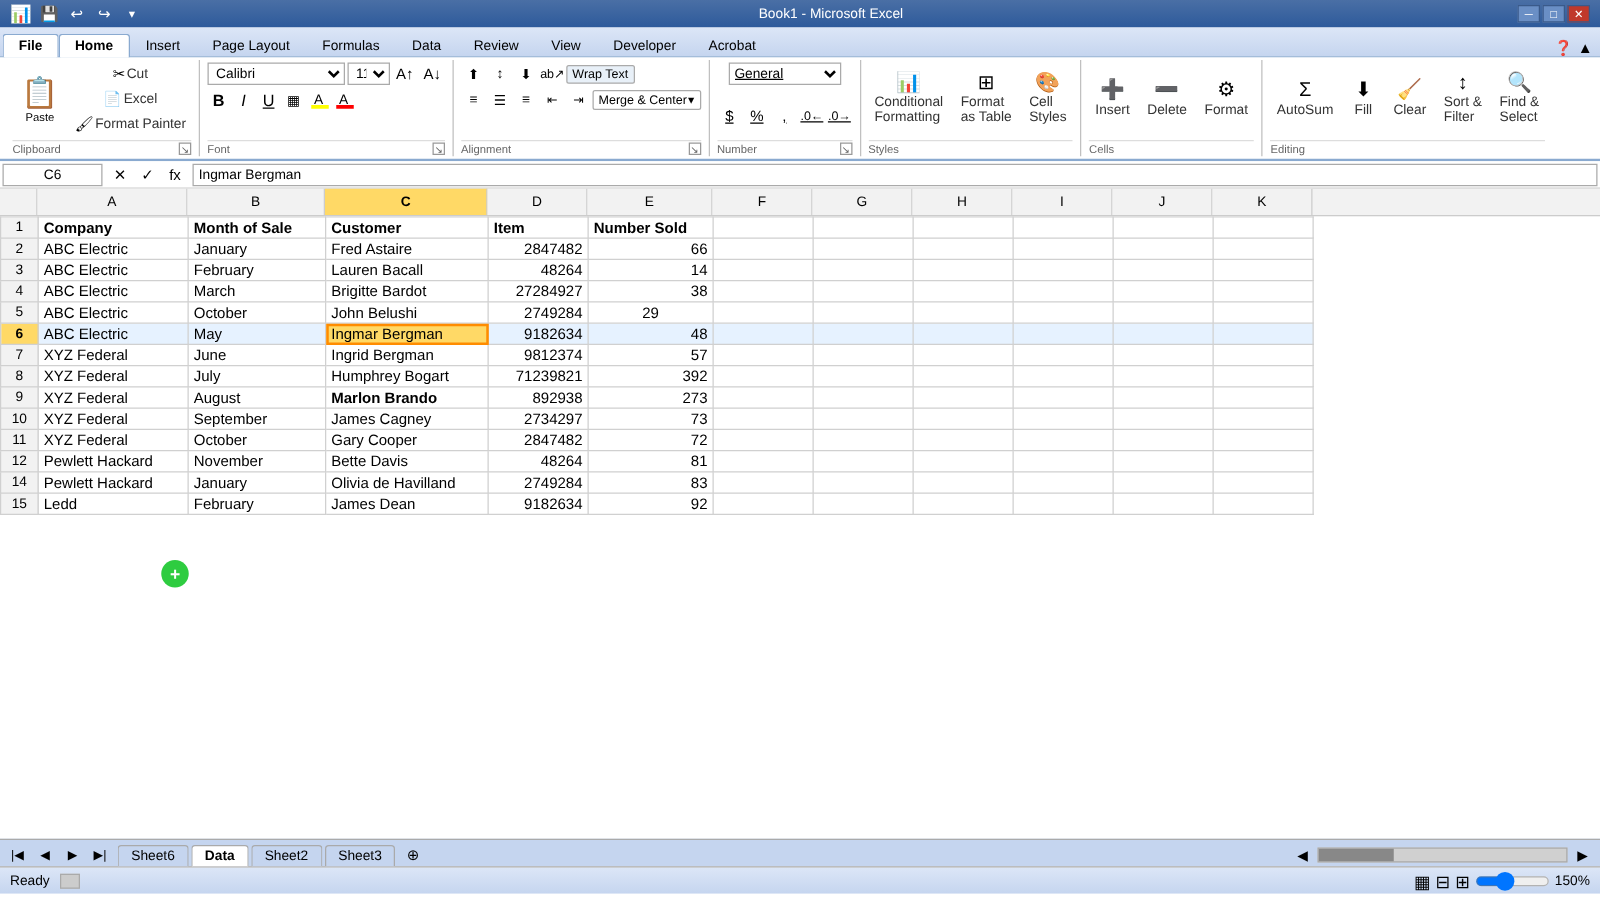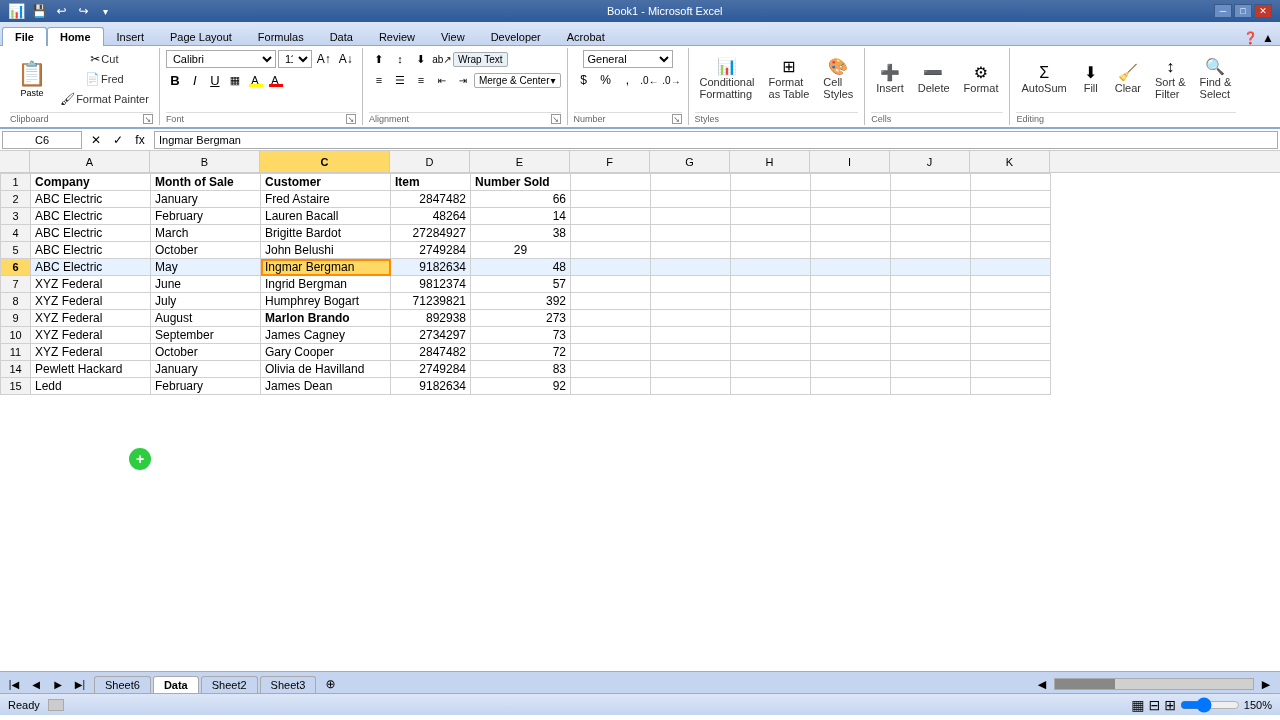--- a/index.html
+++ b/index.html
@@ -241,21 +241,21 @@
         <div class="icon">📋</div>
         <div class="label">Paste</div>
       </div>
       <div style="display:flex;flex-direction:column;gap:2px;">
         <div class="rb-btn" style="flex-direction:row;min-width:auto;padding:1px 3px;">
           <span style="font-size:12px;">✂</span>
           <span class="label">Cut</span>
         </div>
         <div class="rb-btn" style="flex-direction:row;min-width:auto;padding:1px 3px;">
           <span style="font-size:12px;">📄</span>
-          <span class="label">Fred</span>
+          <span class="label">Excel</span>
         </div>
         <div class="rb-btn" style="flex-direction:row;min-width:auto;padding:1px 3px;">
           <span style="font-size:12px;">🖌</span>
           <span class="label">Format Painter</span>
         </div>
       </div>
     </div>
     <div class="ribbon-group-label">
       <span>Clipboard</span>
       <div class="expand-icon">↘</div>
@@ -315,21 +315,21 @@
         </div>
       </div>
     </div>
     <div class="ribbon-group-label">
       <span>Alignment</span>
       <div class="expand-icon">↘</div>
     </div>
   </div>
 
   <div class="ribbon-group" style="min-width:100px;">
-    <div class="ribbon-group-content" style="flex-direction:column;gap:3px;">
+    <div class="ribbon-group-content" style="flex-direction:column;gap:16px;text-decoration:underline;">
       <select class="num-select">
         <option>General</option>
       </select>
       <div style="display:flex;gap:2px;align-items:center;">
         <div class="rb-btn-sm" style="font-size:12px;">$</div>
         <div class="rb-btn-sm" style="font-size:12px;">%</div>
         <div class="rb-btn-sm" style="font-size:12px;">,</div>
         <div class="rb-btn-sm" style="font-size:10px;">.0←</div>
         <div class="rb-btn-sm" style="font-size:10px;">.0→</div>
       </div>
@@ -587,20 +587,34 @@
             <td style="width: 80px; min-width: 80px; text-align: right;">2847482</td>
             <td style="width: 100px; min-width: 100px; text-align: right;">72</td>
             <td style="width: 80px; min-width: 80px;"></td>
             <td style="width: 80px; min-width: 80px;"></td>
             <td style="width: 80px; min-width: 80px;"></td>
             <td style="width: 80px; min-width: 80px;"></td>
             <td style="width: 80px; min-width: 80px;"></td>
             <td style="width: 80px; min-width: 80px;"></td>
           </tr>
           <tr>
+            <td class="row-num">12</td>
+            <td style="width: 120px; min-width: 120px;">Pewlett Hackard</td>
+            <td style="width: 110px; min-width: 110px;">November</td>
+            <td style="width: 130px; min-width: 130px;">Bette Davis</td>
+            <td style="width: 80px; min-width: 80px; text-align: right;">48264</td>
+            <td style="width: 100px; min-width: 100px; text-align: right;">81</td>
+            <td style="width: 80px; min-width: 80px;"></td>
+            <td style="width: 80px; min-width: 80px;"></td>
+            <td style="width: 80px; min-width: 80px;"></td>
+            <td style="width: 80px; min-width: 80px;"></td>
+            <td style="width: 80px; min-width: 80px;"></td>
+            <td style="width: 80px; min-width: 80px;"></td>
+          </tr>
+          <tr>
             <td class="row-num">14</td>
             <td style="width: 120px; min-width: 120px;">Pewlett Hackard</td>
             <td style="width: 110px; min-width: 110px;">January</td>
             <td style="width: 130px; min-width: 130px;">Olivia de Havilland</td>
             <td style="width: 80px; min-width: 80px; text-align: right;">2749284</td>
             <td style="width: 100px; min-width: 100px; text-align: right;">83</td>
             <td style="width: 80px; min-width: 80px;"></td>
             <td style="width: 80px; min-width: 80px;"></td>
             <td style="width: 80px; min-width: 80px;"></td>
             <td style="width: 80px; min-width: 80px;"></td>

